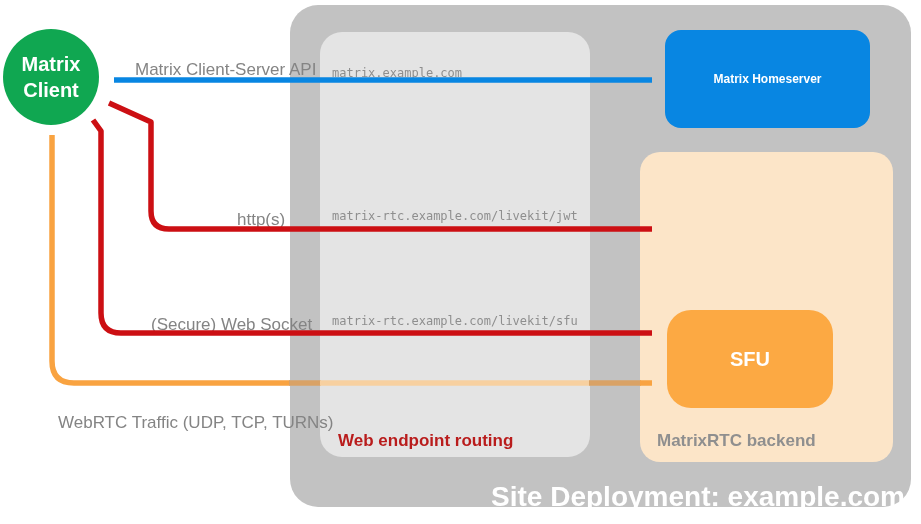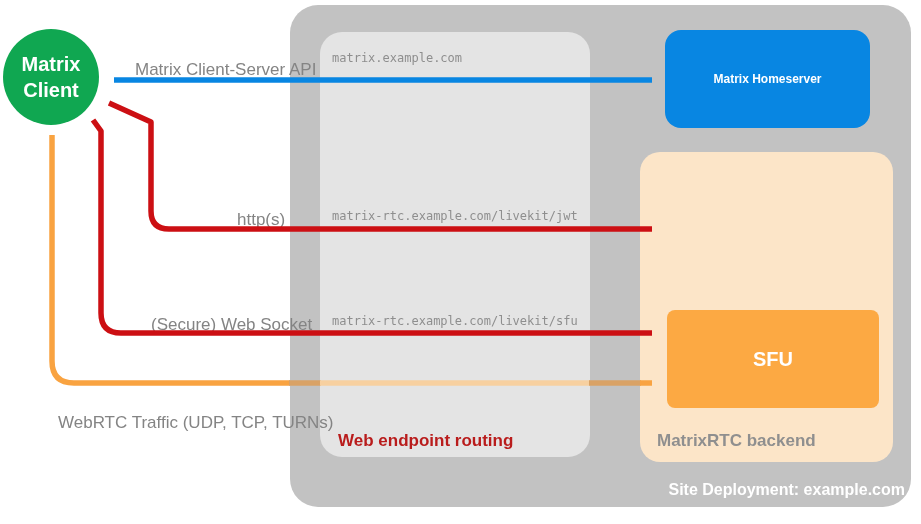--- a/index.html
+++ b/index.html
@@ -8,34 +8,34 @@
     font-family:"Liberation Sans",sans-serif;
   }
   .abs{position:absolute;}
   
   .site-box{left:290px;top:5px;width:621px;height:502px;border-radius:28px;}
   .routing-box{left:320px;top:32px;width:270px;height:425px;border-radius:22px;}
   .backend-box{left:640px;top:152px;width:253px;height:310px;border-radius:20px;}
   .container-label{font-weight:bold;font-size:17px;color:#b91c1c;white-space:nowrap;}
   .routing-label{left:338px;top:431px;}
   .backend-label{left:657px;top:431px;color:#8f8f8f;}
-  .site-label{right:16px;top:481px;font-weight:bold;font-size:16px;color:#ffffff;white-space:nowrap;}
+  .site-label{right:16px;top:481px;font-weight:bold;font-size:28px;color:#ffffff;white-space:nowrap;}
   
   .node{display:flex;align-items:center;justify-content:center;text-align:center;
         color:#ffffff;font-weight:bold;}
   .client-circle{left:3px;top:29px;width:96px;height:96px;border-radius:50%;
         flex-direction:column;font-size:20px;line-height:26px;}
   .homeserver-box{left:665px;top:30px;width:205px;height:98px;border-radius:16px;font-size:12px;}
   .auth-box{left:667px;top:179px;width:200px;height:98px;border-radius:16px;
         font-size:19px;line-height:24px;padding:0 14px;box-sizing:border-box;}
-  .sfu-box{left:667px;top:310px;width:212px;height:98px;border-radius:8px;font-size:20px;}
+  .sfu-box{left:667px;top:310px;width:166px;height:98px;border-radius:24px;font-size:20px;}
   
   .endpoint{font-family:"DejaVu Sans Mono","Liberation Mono",monospace;
         font-size:12px;color:#8e8e8e;white-space:nowrap;}
-  .ep-homeserver{left:332px;top:51px;}
+  .ep-homeserver{left:332px;top:66px;}
   .ep-jwt{left:332px;top:209px;}
   .ep-sfu{left:332px;top:314px;}
   
   .arrow-label{font-size:17px;color:#848484;white-space:nowrap;}
   .lbl-api{left:135px;top:60px;}
   .lbl-http{left:237px;top:210px;}
   .lbl-ws{left:151px;top:315px;}
   .lbl-webrtc{left:58px;top:365px;margin-top:48px;}
   
   .arrows-svg{left:0;top:0;width:921px;height:524px;pointer-events:none;}

